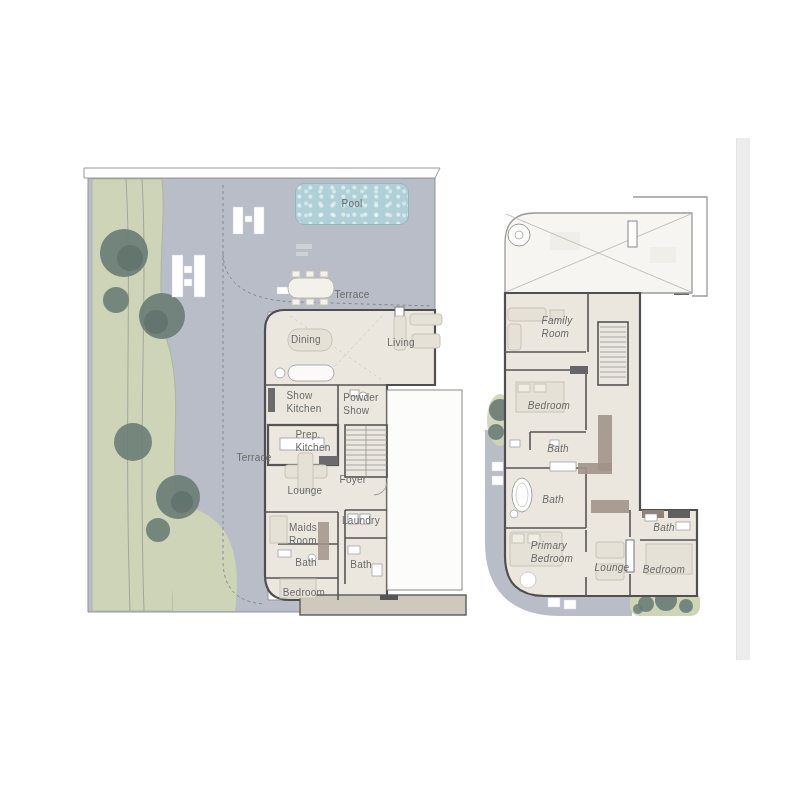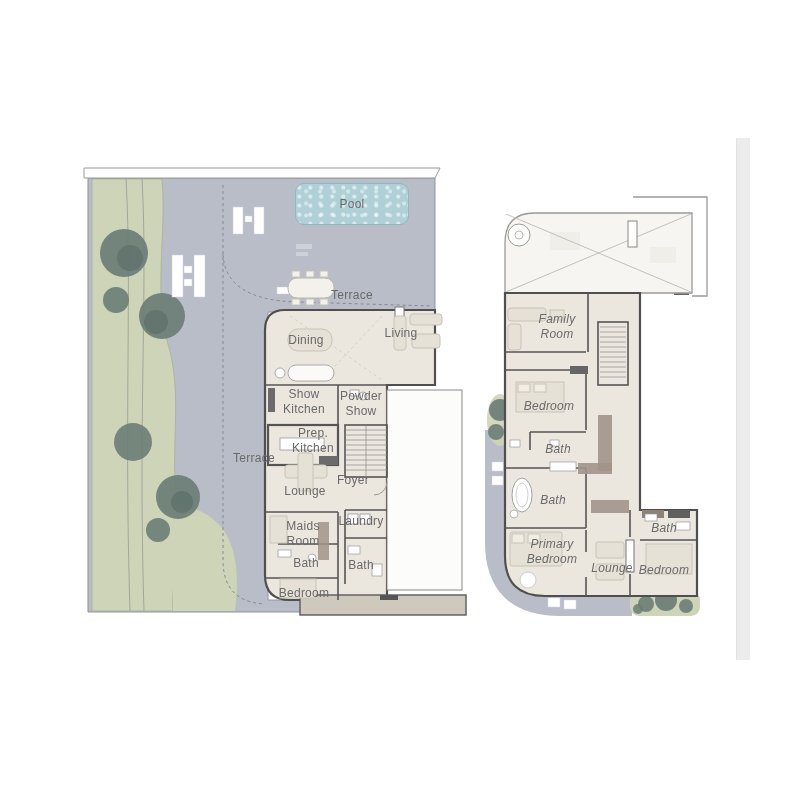--- a/index.html
+++ b/index.html
@@ -1,21 +1,21 @@
 <!DOCTYPE html>
 <html style="--site-gray: #b9bdc8; --landscape-green: #ced4b8; --tree-green: #6b7d76; --tree-shade: #50645d; --floor-cream: #ebe7df; --wall-dark: #4f4f4f; --pool-blue: #aed0d6; --pool-border: #92b6bd; --wardrobe-brown: #a2938a; --band-beige: #cfc8bd; --void-fill: #f6f5f1; --outline-gray: #9a9a9a; --label-gray: #6a6a6a; --scrollbar-gray: #ececec; --furniture-light: #e5e1d6; --furniture-stroke: #c7c3b6;"><head>
 <meta charset="utf-8">
 <style>
   html,body{margin:0;padding:0;background:#fff;}
   #canvas{position:relative;width:800px;height:800px;background:#fff;overflow:hidden;
           font-family:"Liberation Sans",sans-serif;}
   .plan{position:absolute;}
   .plan svg{position:absolute;left:0;top:0;overflow:visible;}
-  .room-label{position:absolute;transform:translate(-50%,-50%);font-size:12px;line-height:1.25;
-              color:var(--label-gray);text-align:center;white-space:pre-line;letter-spacing:.25px;z-index:5;}
+  .room-label{position:absolute;transform:translate(-50%,-50%);font-size:10px;line-height:1.25;
+              color:var(--label-gray);white-space:pre-line;letter-spacing:.25px;z-index:5;}
   .pool{position:absolute;left:213px;top:17px;width:112px;height:40px;border-radius:9px;
         background-color:var(--pool-blue);
         background-image:
           radial-gradient(circle at 30% 40%, rgba(255,255,255,.55) 1.5px, transparent 2.6px),
           radial-gradient(circle at 72% 62%, rgba(255,255,255,.45) 1.5px, transparent 2.6px);
         background-size:11px 9px,14px 12px;
         border:1px solid var(--pool-border);z-index:3;}
   .pool .room-label{left:50%;top:50%;}
   .scrollbar{position:absolute;left:736px;top:138px;width:13px;height:522px;
              background:var(--scrollbar-gray);border-left:1px solid #e2e2e2;border-radius:1px;}
@@ -144,21 +144,21 @@
         <rect x="236" y="356" width="11" height="38" style="fill:var(--wardrobe-brown);stroke:none;opacity:.85"></rect>
       </g>
     </svg>
 
     <div class="pool">
       <span class="room-label">Pool</span>
     </div>
 
     <span class="room-label" style="left:270px;top:129px">Terrace</span>
     <span class="room-label" style="left:224px;top:174px">Dining</span>
-    <span class="room-label" style="left:319px;top:167px">Living</span>
+    <span class="room-label" style="left:319px;top:177px">Living</span>
     <span class="room-label" style="left:222px;top:236px">Show
 Kitchen</span>
     <span class="room-label" style="left:279px;top:238px">Powder
 Show</span>
     <span class="room-label" style="left:231px;top:275px">Prep.
 Kitchen</span>
     <span class="room-label" style="left:172px;top:292px">Terrace</span>
     <span class="room-label" style="left:223px;top:325px">Lounge</span>
     <span class="room-label" style="left:271px;top:314px">Foyer</span>
     <span class="room-label" style="left:221px;top:368px">Maids

